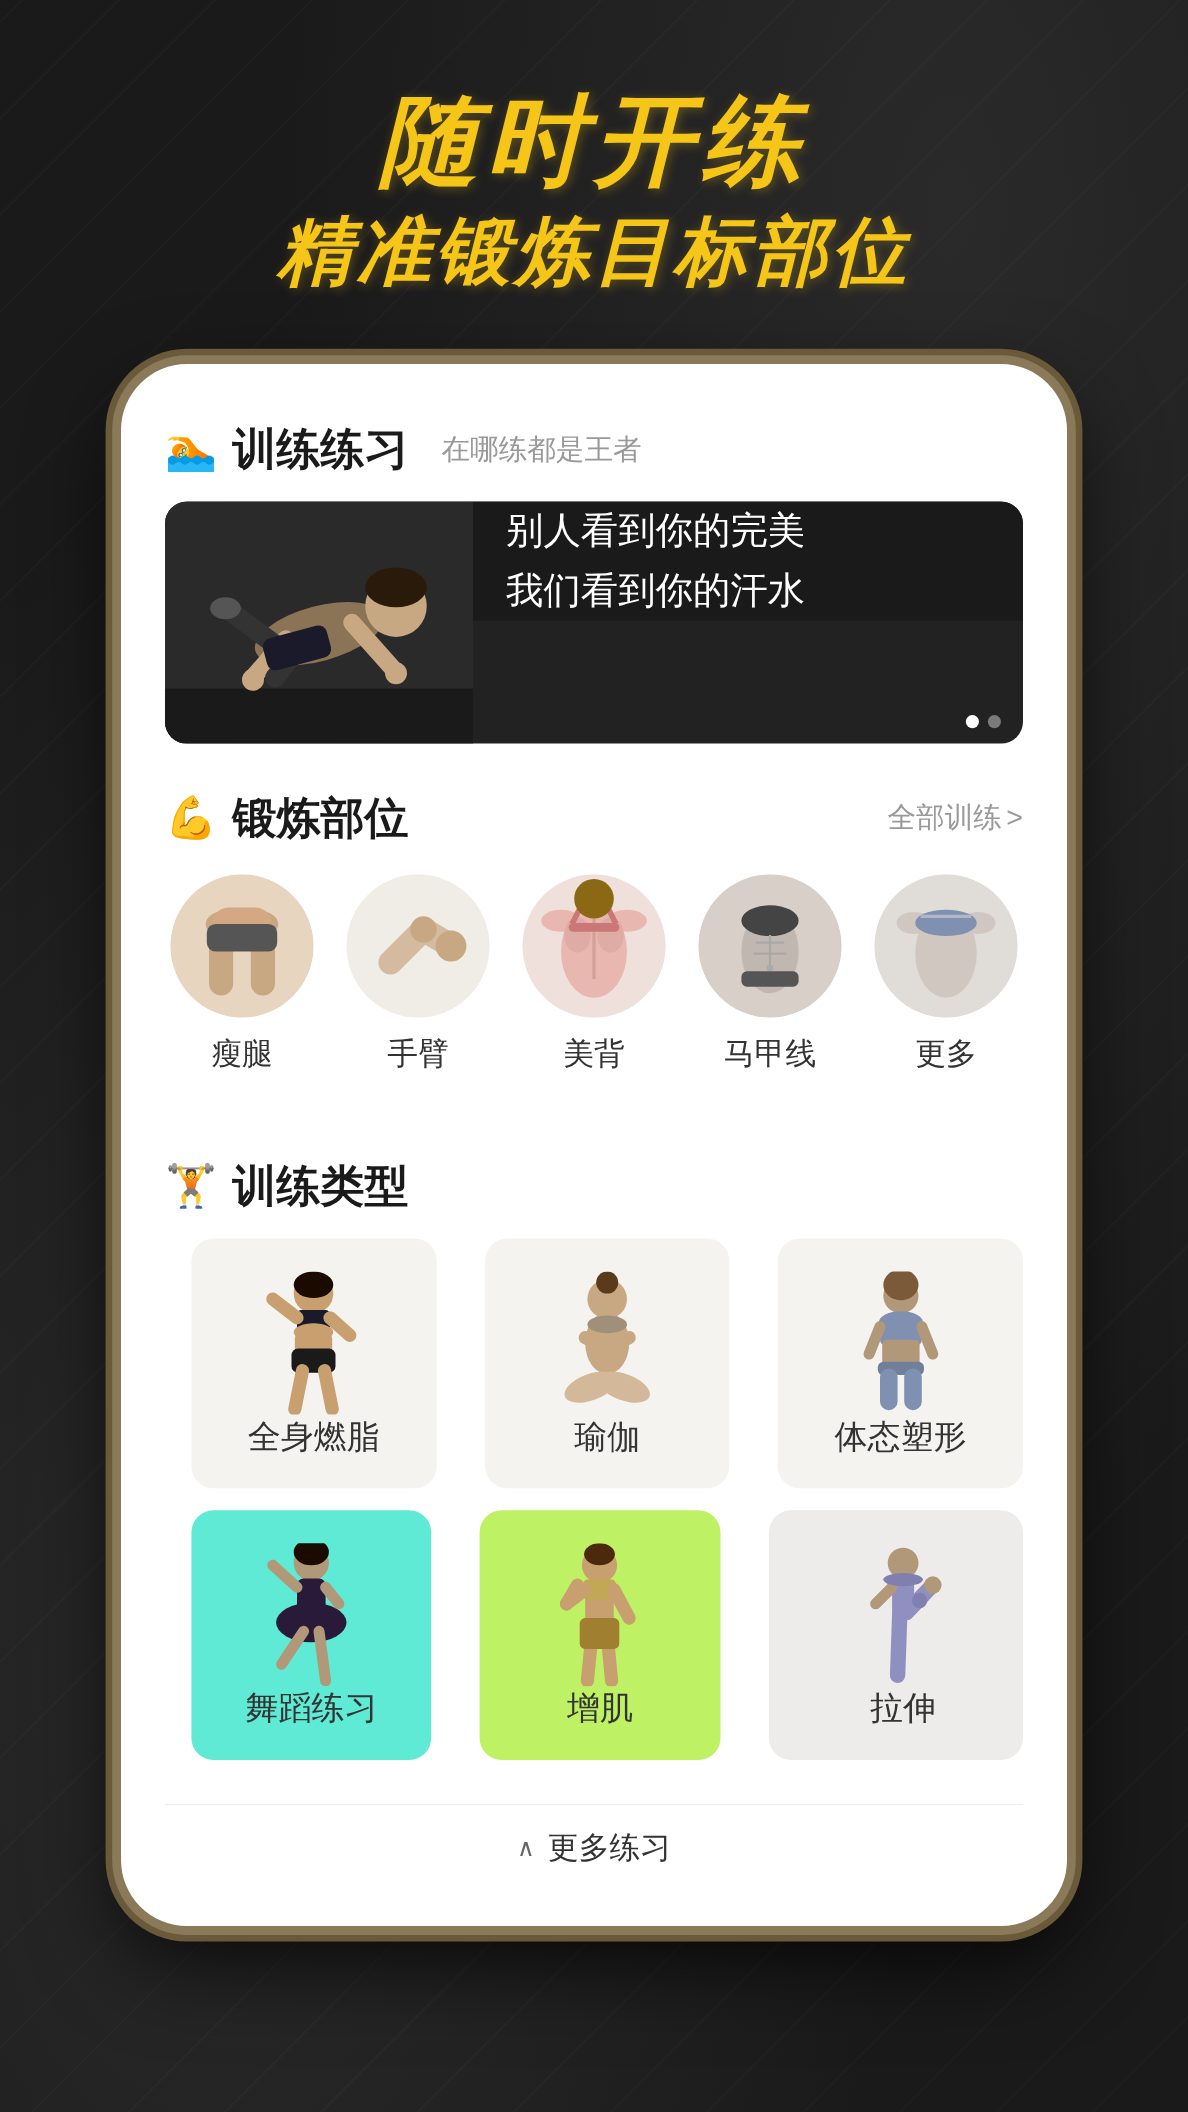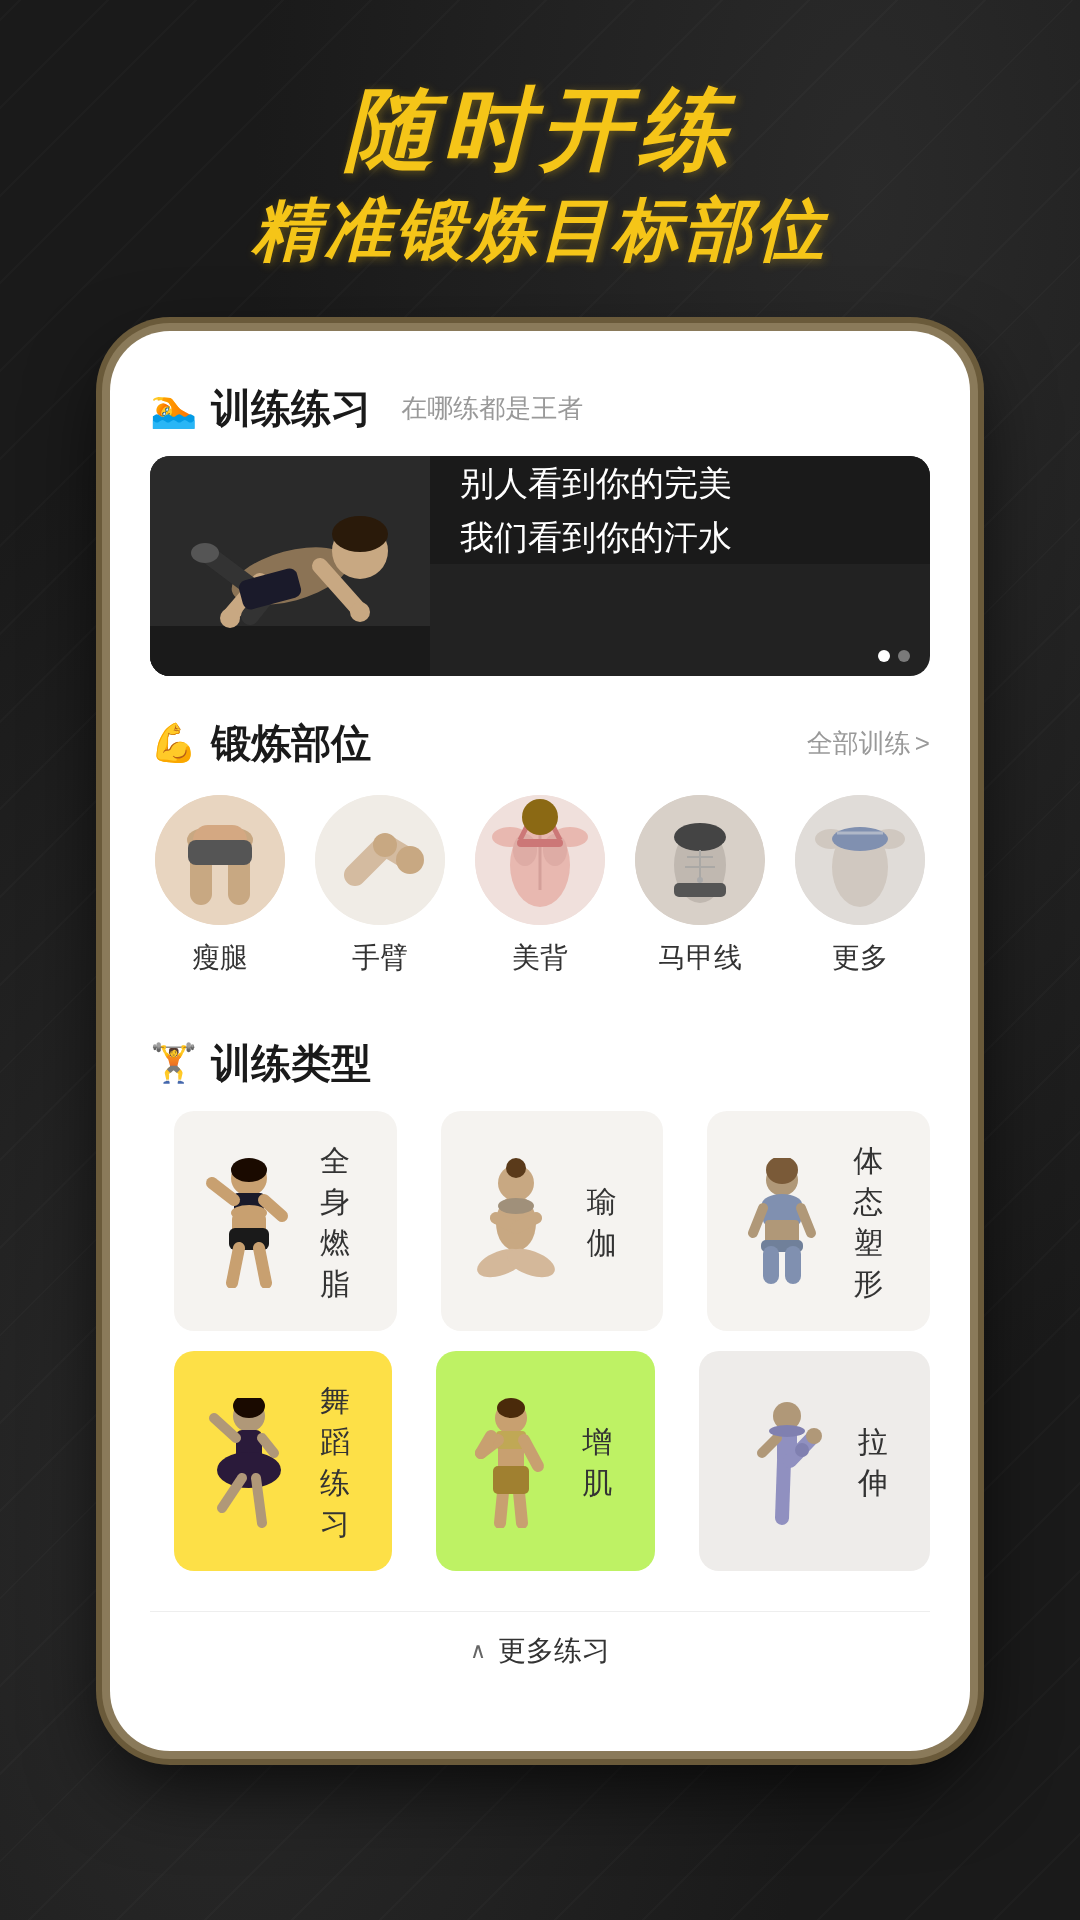--- a/index.html
+++ b/index.html
@@ -176,21 +176,21 @@
       font-size: 26px;
       color: #999;
       display: flex;
       align-items: center;
       gap: 4px;
     }
 
     .body-parts-row {
       display: flex;
       justify-content: space-between;
-      margin-bottom: 59px;
+      margin-bottom: 74px;
     }
 
     .body-part-item {
       display: flex;
       flex-direction: column;
       align-items: center;
       gap: 14px;
       width: 140px;
     }
 
@@ -221,23 +221,22 @@
       gap: 20px;
       margin-bottom: 20px;
     }
 
     .training-card {
       flex: 1;
       background: #f5f3f0;
       border-radius: 20px;
       padding: 30px 20px 26px;
       display: flex;
-      flex-direction: row;
-      align-items: center;
-      gap: 16px;
+      flex-direction: column;
+      align-items: center;
       min-height: 220px;
       justify-content: flex-end;
       margin-left: 24px;
     }
 
     .training-card-img {
       width: 110px;
       height: 120px;
       display: flex;
       align-items: center;
@@ -535,21 +534,21 @@
               <line x1="36" y1="50" x2="26" y2="75" stroke="#b09878" stroke-width="10" stroke-linecap="round"></line>
               <line x1="74" y1="50" x2="84" y2="75" stroke="#b09878" stroke-width="10" stroke-linecap="round"></line>
             </svg>
           </div>
           <span class="training-card-label">体态塑形</span>
         </div>
       </div>
 
       <div class="training-grid-bottom">
 
-        <div class="training-card" style="background:#fde047;">
+        <div class="training-card" style="background:#5eead4;">
           <div class="training-card-img">
             <svg viewBox="0 0 110 130" width="110" height="130">
 
               <circle cx="55" cy="18" r="16" fill="#b09878"></circle>
 
               <ellipse cx="55" cy="8" rx="16" ry="12" fill="#1a0a00"></ellipse>
 
               <rect x="42" y="32" width="26" height="35" rx="6" fill="#2a1a3a"></rect>
 
               <ellipse cx="55" cy="72" rx="32" ry="18" fill="#2a1a3a"></ellipse>

